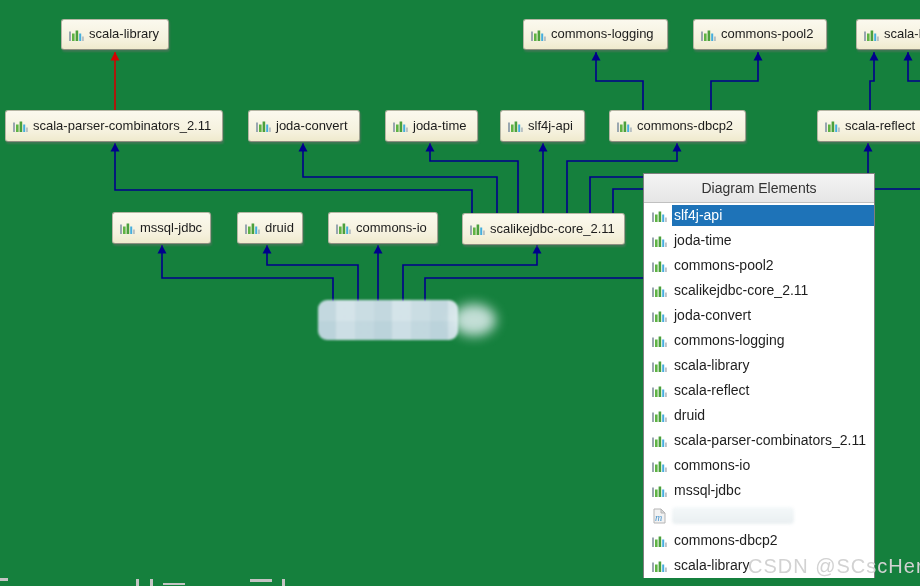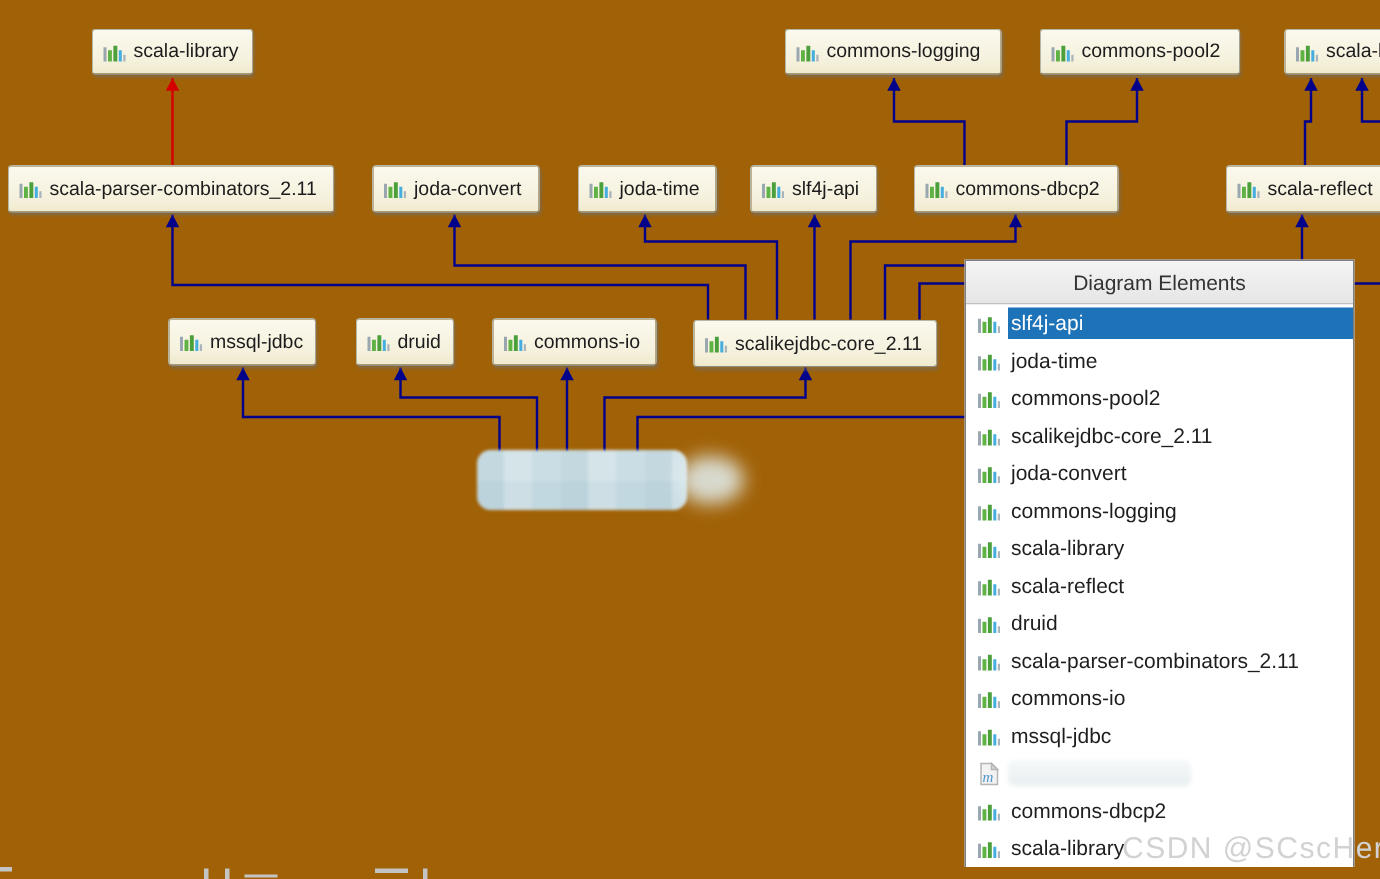--- a/index.html
+++ b/index.html
@@ -1,34 +1,34 @@
 <!DOCTYPE html>
 <html><head>
 <meta charset="utf-8">
 <style>
   html,body{margin:0;padding:0;background:#ffffff;}
   #stage{
-    position:relative;width:920px;height:586px;overflow:hidden;background:#a16207;
+    position:relative;width:920px;height:586px;overflow:hidden;background:#15803d;
     font-family:"Liberation Sans","DejaVu Sans",sans-serif;
   }
   #edges{position:absolute;left:0;top:0;z-index:1;}
   
   .node{
     position:absolute;z-index:2;box-sizing:border-box;
     display:flex;align-items:center;gap:5px;padding:0 7px 0 6px;
     background:linear-gradient(180deg,#fbf9ee 0%,#f5f1dd 70%,#efeacd 100%);
     border:1px solid #b6b6a4;border-bottom-color:#8e8e80;border-right-color:#a3a394;
     border-radius:3px;box-shadow:1px 2px 2px rgba(110,110,110,.45);
     font-size:13px;color:#1c1c1c;white-space:nowrap;
   }
   .node .nlabel{position:relative;top:-1px;}
   .icon16{width:16px;height:16px;flex:0 0 16px;display:inline-block;}
   
   #panel{
-    position:absolute;z-index:5;left:643px;top:173px;width:260px;height:405px;
+    position:absolute;z-index:5;left:643px;top:173px;width:232px;height:405px;
     box-sizing:border-box;background:#ffffff;border:1px solid #7f7f7f;
   }
   #panel-header{
     height:28px;line-height:28px;text-align:center;
     background:linear-gradient(180deg,#f4f4f4,#e6e6e6);
     border-bottom:1px solid #c0c0c0;font-size:14px;color:#333333;
   }
   .prow{
     height:25px;display:flex;align-items:center;padding-left:7px;
     font-size:14px;color:#1e1e1e;cursor:default;background:#ffffff;white-space:nowrap;

